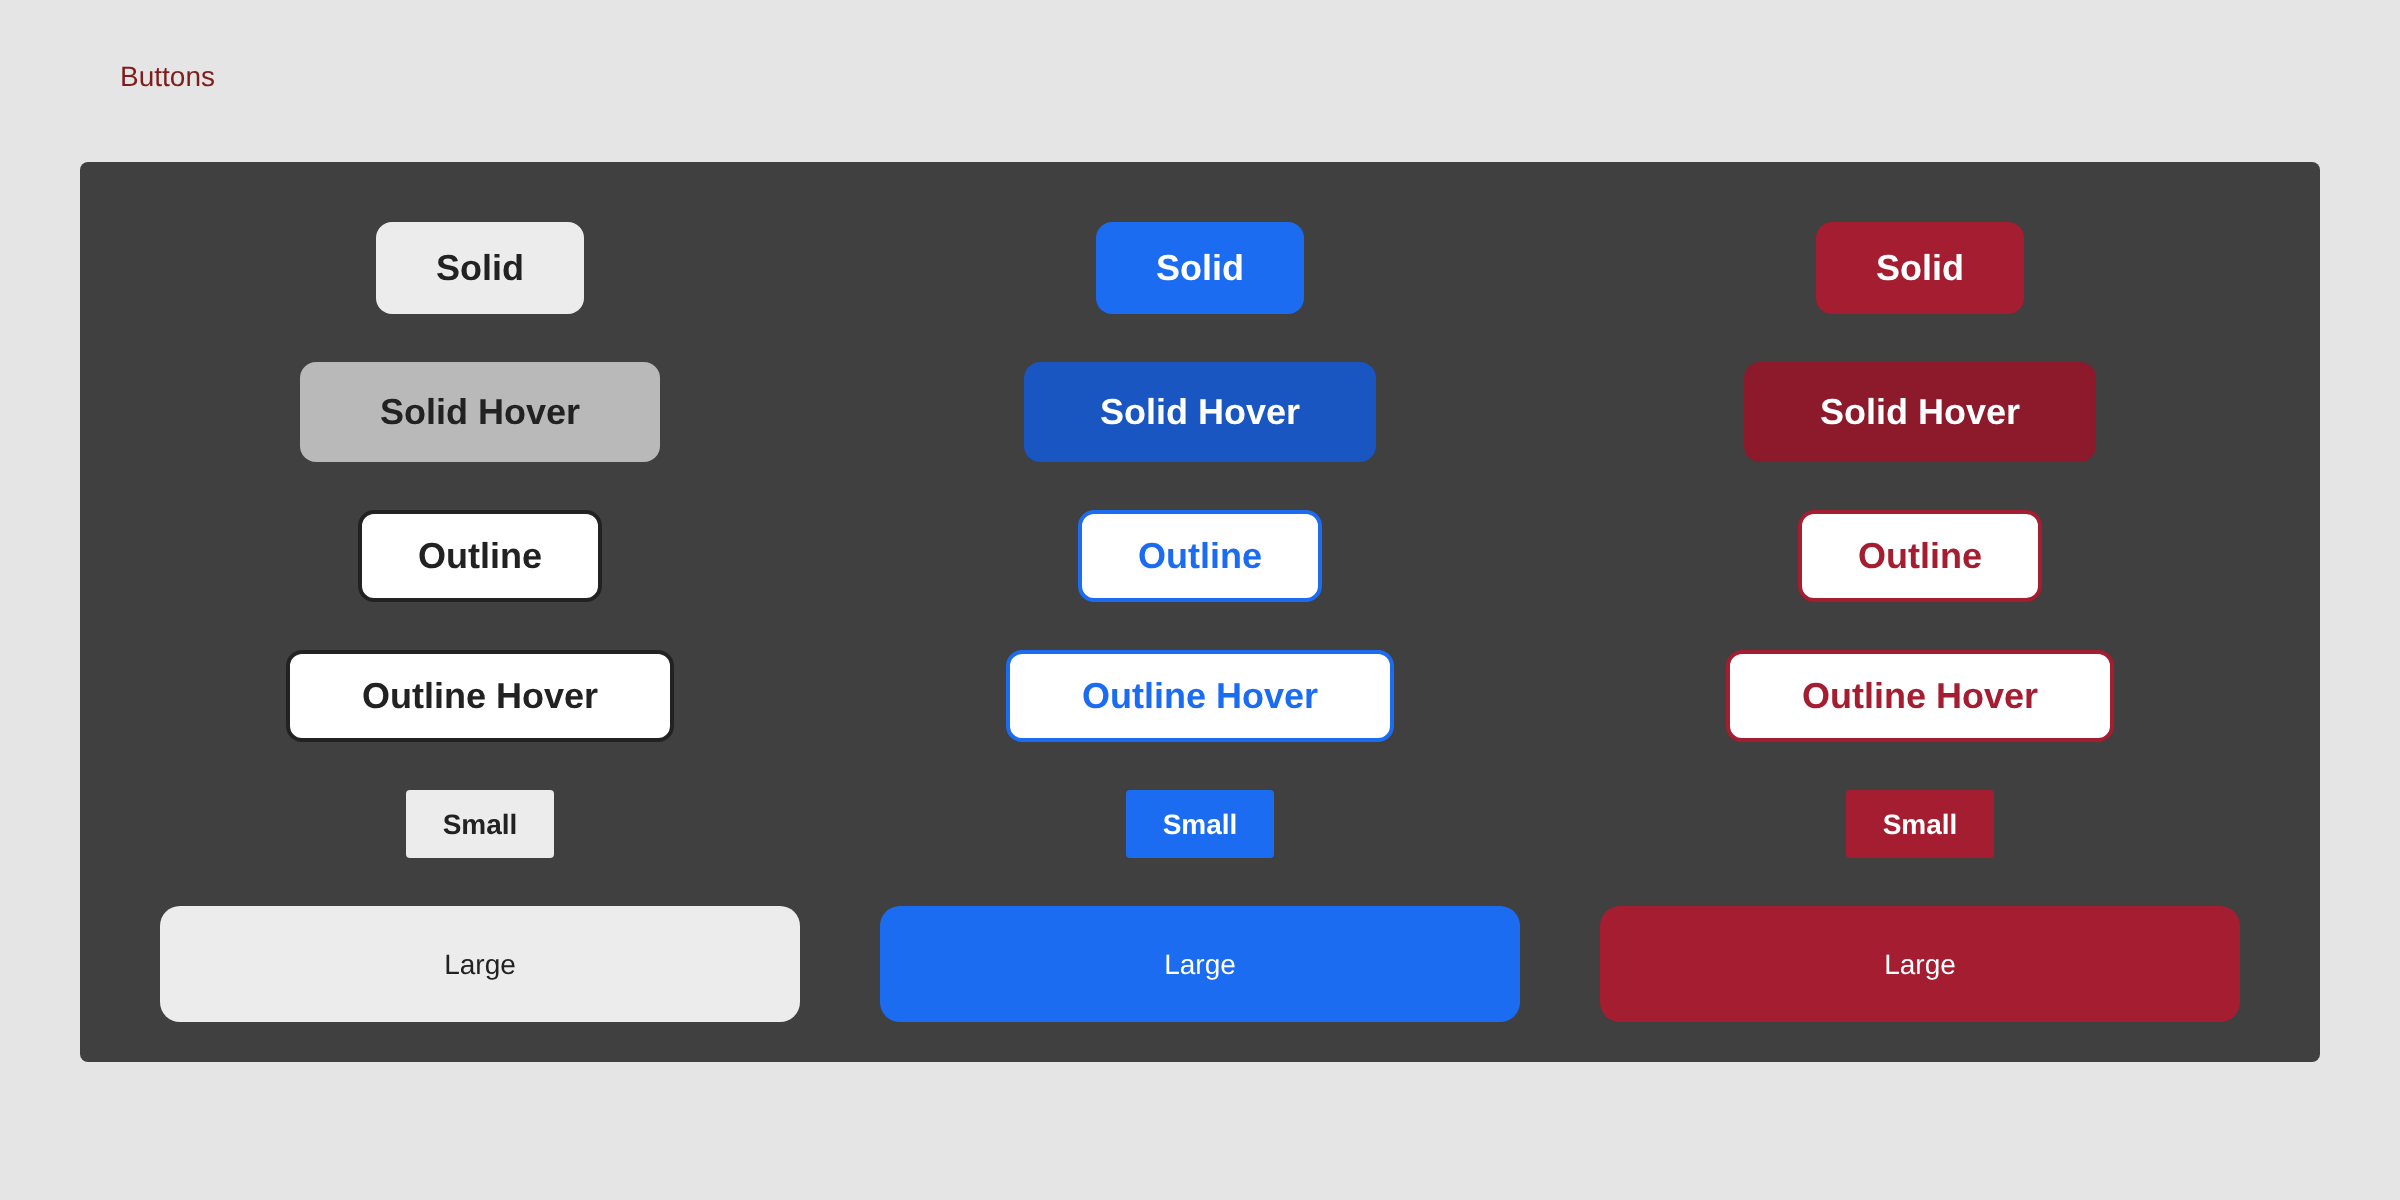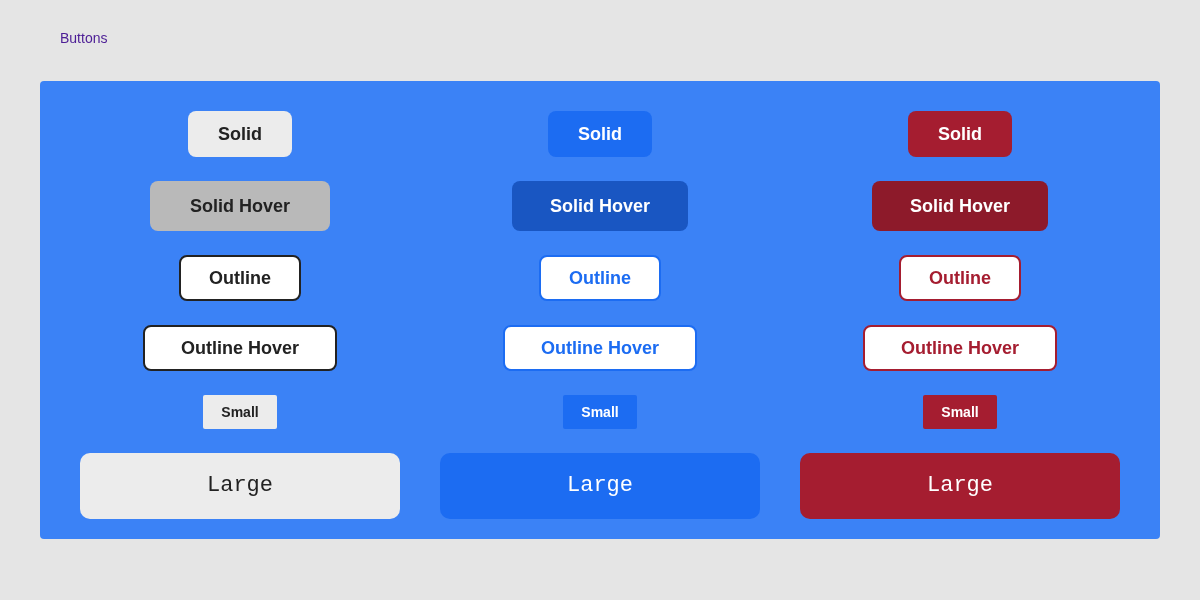--- a/index.html
+++ b/index.html
@@ -8,26 +8,26 @@
       height: 600px;
       background: #e5e5e5;
       font-family: -apple-system, BlinkMacSystemFont, "Segoe UI", Helvetica, Arial, sans-serif;
       overflow: hidden;
     }
     .page {
       padding: 30px 40px 0 40px;
     }
     .section-title {
       font-size: 14px;
-      color: #4c1d95;
+      color: #7f1d1d;
       margin-bottom: 26px;
       margin-left: 20px;
     }
     .panel {
-      background: #3b82f6;
+      background: #404040;
       border-radius: 4px;
       padding: 30px 40px 20px 40px;
       margin-top: 35px;
     }
     .grid {
       display: grid;
       grid-template-columns: 1fr 1fr 1fr;
       column-gap: 40px;
       row-gap: 24px;
       align-items: center;
@@ -60,26 +60,25 @@
     .solid-danger-hover { background: #8d1a2a; color: #fff; padding: 14px 36px; }
     .outline-danger { background: #fff; border-color: #a51d30; color: #a51d30; }
     .outline-danger-hover { background: #fff; border-color: #a51d30; color: #a51d30; padding: 12px 36px; }
     
     .btn-small { font-size: 14px; padding: 8px 16px; border-radius: 2px; font-weight: 600; }
     .small-default { background: #ececec; color: #222; }
     .small-primary { background: #1c6cf2; color: #fff; }
     .small-danger { background: #a51d30; color: #fff; }
     
     .btn-large {
-      font-size: 22px;
+      font-size: 14px;
       padding: 20px 0;
       width: 100%;
       border-radius: 10px;
       font-weight: 500;
-      font-family: Liberation Mono, monospace;
     }
     .large-default { background: #ececec; color: #222; }
     .large-primary { background: #1c6cf2; color: #fff; }
     .large-danger { background: #a51d30; color: #fff; }
     .large-row {
       justify-self: stretch;
     }
   </style>
 </head>
 <body>

